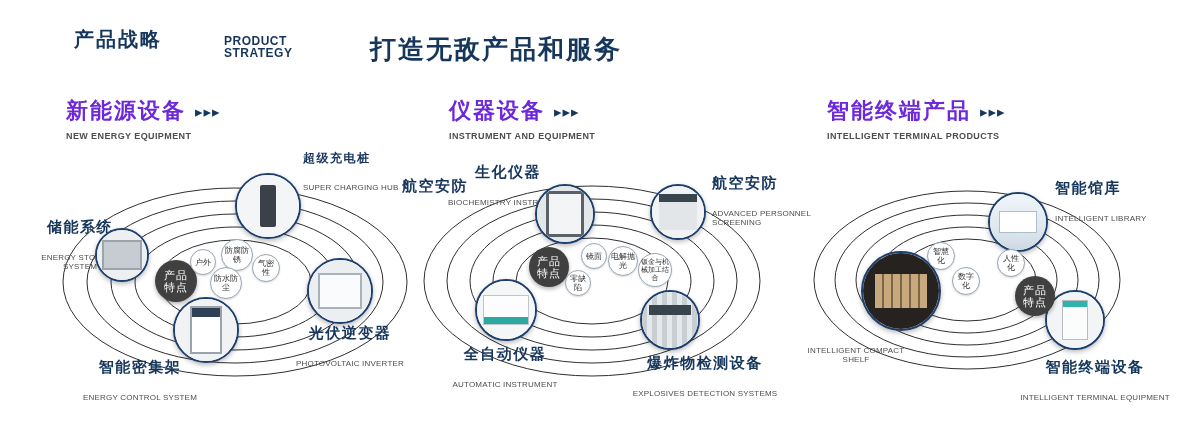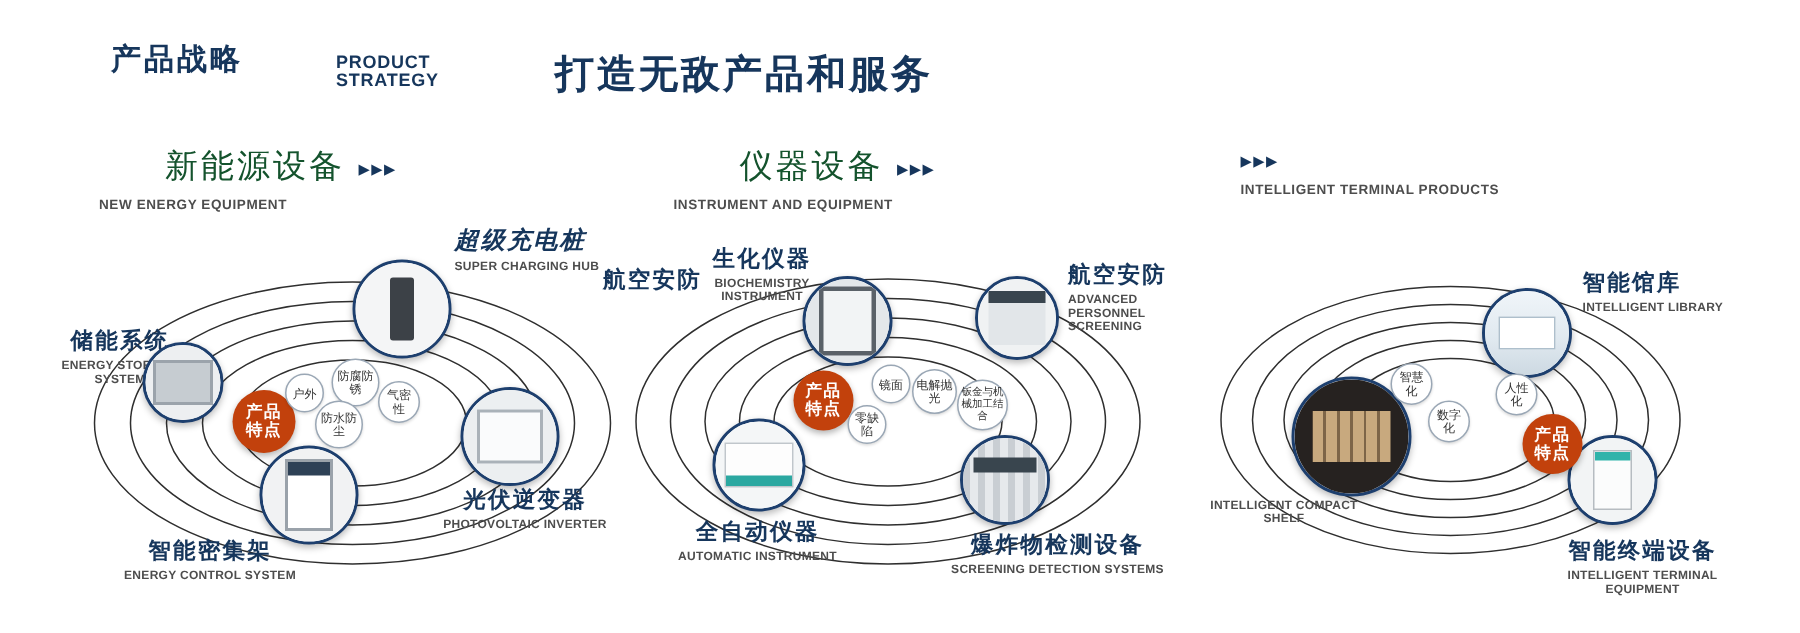--- a/index.html
+++ b/index.html
@@ -10,40 +10,40 @@
   }
   .abs { position:absolute; }
 
   
   .main-title { left:74px; top:26px; font-size:20px; font-weight:bold; color:#16365c; letter-spacing:2px; }
   .title-en   { left:224px; top:35px; font-size:12px; font-weight:bold; color:#16365c; line-height:12px; letter-spacing:0.5px; }
   .slogan     { left:330px; top:32px; font-size:26px; font-weight:bold; color:#16365c; letter-spacing:2px;margin-left:40px; }
 
   
   .sec-header .cn-row { display:flex; align-items:center; gap:9px; }
-  .sec-header .cn { font-size:22px; font-weight:normal; color:#14532d; letter-spacing:2px;margin-left:44px; }
+  .sec-header .cn { font-size:22px; font-weight:bold; color:#6d28d9; letter-spacing:2px; }
   .sec-header .arrows { font-size:15px; color:#16365c; letter-spacing:1px; padding-top:2px; }
   .sec-header .en { margin-top:5px; font-size:9px; font-weight:bold; color:#4d4d4d; letter-spacing:0.4px; }
 
   
   .plabel { text-align:center; }
   .plabel.left { text-align:left; }
   .plabel .cn { font-size:15px; font-weight:bold; color:#16365c; letter-spacing:1.5px; }
-  .plabel .cn-lg { font-size:16px;font-style:italic; }
-  .plabel .en { margin-top:2px; font-size:8px; font-weight:bold; color:#4d4d4d; letter-spacing:0.2px; line-height:9px; }
+  .plabel .cn-lg { font-size:12px; }
+  .plabel .en { margin-top:16px; font-size:8px; font-weight:normal; color:#4d4d4d; letter-spacing:0.2px; line-height:9px; }
   .cn-standalone { font-size:15px; font-weight:bold; color:#16365c; letter-spacing:1.5px; }
 
   
   .pcircle {
     border-radius:50%; border:2px solid #1d3f6e; background:#fff; overflow:hidden;
     box-shadow:0 2px 5px rgba(0,0,0,0.28); display:flex; align-items:center; justify-content:center;
   }
   .badge {
-    border-radius:50%; background:#c2410c; color:#fff; display:flex; flex-direction:column;
-    align-items:center; justify-content:center; font-size:11px; font-weight:bold; line-height:12px;
+    border-radius:50%; background:#404040; color:#fff; display:flex; flex-direction:column;
+    align-items:center; justify-content:center; font-size:11px; font-weight:normal; line-height:12px;
     letter-spacing:1px; box-shadow:0 2px 4px rgba(0,0,0,0.3);
   }
   .badge span { display:block; }
   .bubble {
     border-radius:50%; background:#fff; border:1px solid #9aa7b5; color:#333;
     display:flex; align-items:center; justify-content:center; text-align:center;
     font-size:8px; line-height:9px; padding:2px; box-shadow:0 1px 2px rgba(0,0,0,0.15);
   }
   .bubble-sm { font-size:7px; line-height:8px; }
 
@@ -96,20 +96,21 @@
   <div class="abs sec-header" style="left:449px;top:96px">
     <div class="cn-row">
       <span class="cn">仪器设备</span>
       <span class="arrows">▸▸▸</span>
     </div>
     <div class="en">INSTRUMENT AND EQUIPMENT</div>
   </div>
 
   <div class="abs sec-header" style="left:827px;top:96px">
     <div class="cn-row">
+      <span class="cn">智能终端产品</span>
       <span class="arrows">▸▸▸</span>
     </div>
     <div class="en">INTELLIGENT TERMINAL PRODUCTS</div>
   </div>
 
   <svg class="abs" style="left:55px;top:185px" width="360" height="195">
     <g fill="none" stroke="#2f2f2f" stroke-width="1">
       <ellipse cx="180" cy="97" rx="172" ry="94"></ellipse>
       <ellipse cx="180" cy="97" rx="148" ry="81"></ellipse>
       <ellipse cx="180" cy="97" rx="124" ry="68"></ellipse>
@@ -193,21 +194,21 @@
   <div class="abs plabel" style="left:440px;top:345px;width:130px">
     <div class="cn">全自动仪器</div>
     <div class="en">AUTOMATIC INSTRUMENT</div>
   </div>
 
   <div class="abs pcircle" style="left:640px;top:290px;width:60px;height:60px">
     <div class="img img-explosives"></div>
   </div>
   <div class="abs plabel" style="left:625px;top:354px;width:160px">
     <div class="cn">爆炸物检测设备</div>
-    <div class="en">SCREENING DETECTION SYSTEMS</div>
+    <div class="en">EXPLOSIVES DETECTION SYSTEMS</div>
   </div>
 
   <div class="abs badge" style="left:529px;top:247px;width:40px;height:40px">
     <span>产品</span>
     <span>特点</span>
   </div>
   <div class="abs bubble" style="left:581px;top:243px;width:26px;height:26px">镜面</div>
   <div class="abs bubble" style="left:608px;top:246px;width:30px;height:30px">电解抛光</div>
   <div class="abs bubble bubble-sm" style="left:638px;top:253px;width:34px;height:34px">钣金与机械加工结合</div>
   <div class="abs bubble" style="left:565px;top:270px;width:26px;height:26px">零缺陷</div>

